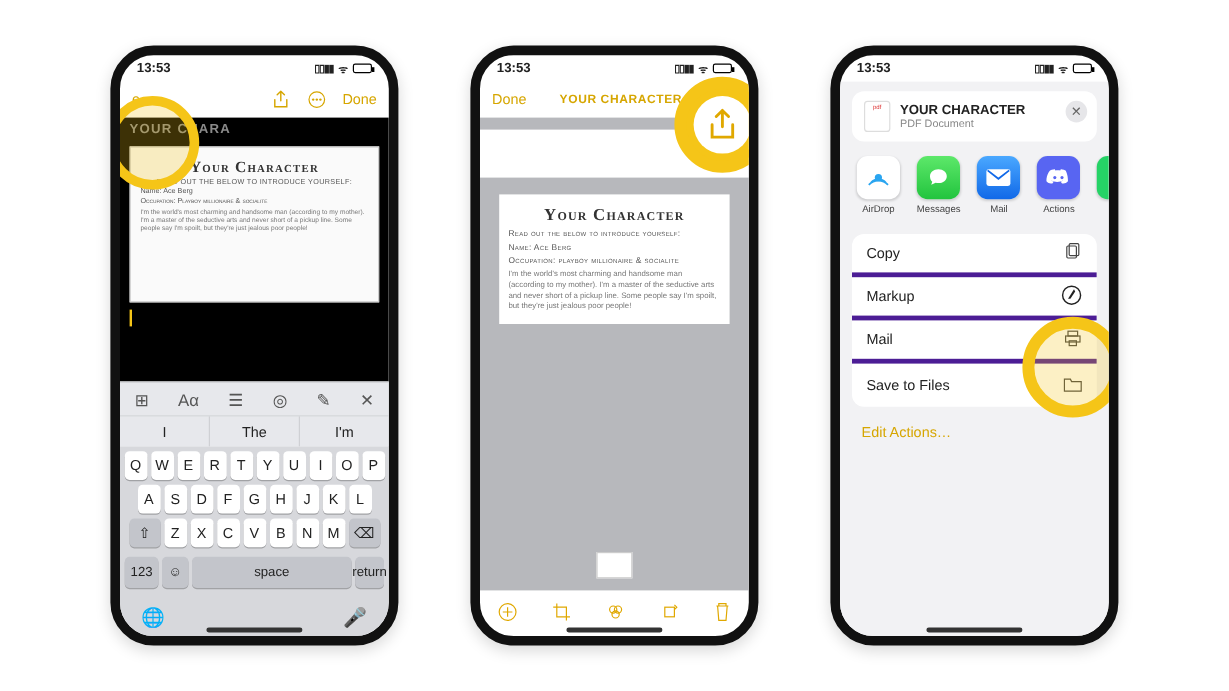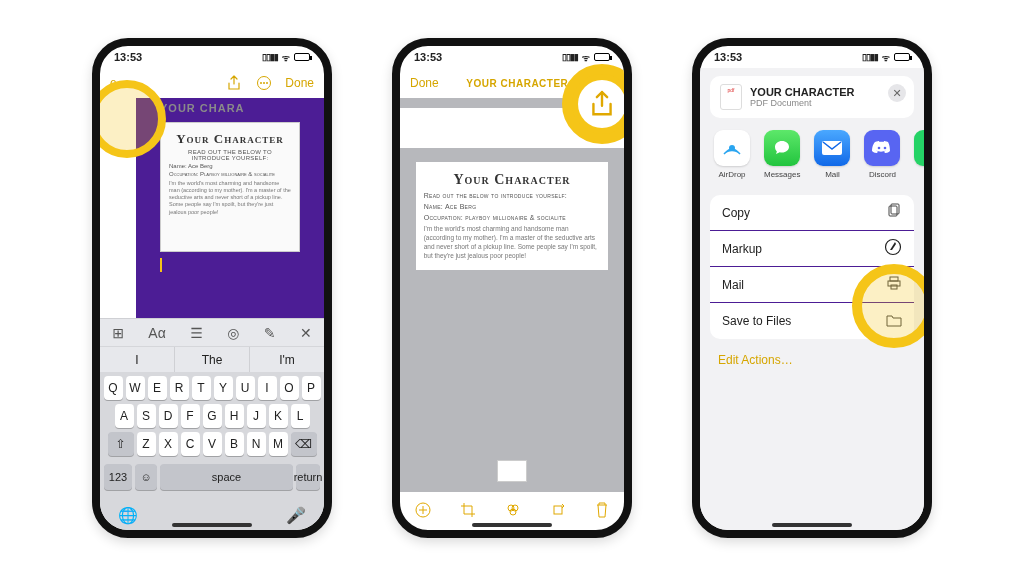--- a/index.html
+++ b/index.html
@@ -34,21 +34,21 @@
   .icon-inline { display:inline-flex; width:18px; height:18px; align-items:center; justify-content:center; }
 
   .highlight-ring {
     position:absolute; border:8px solid #f5c518; border-radius:50%;
     background: rgba(245,197,24,.25);
     pointer-events:none;
   }
   .highlight-ring.big { border-width:10px; }
 
   
-  .note-body { flex:1; background:#4c1d95; padding: 4px 24px 0; font-size:11px;margin-left:36px;}
+  .note-body { flex:1; background:#000000; padding: 4px 8px 0; font-size:11px;}
   .note-head { color:#8a8a8a; font-weight:700; letter-spacing:1px; font-size:11px;}
   .doc-thumb {
     margin-top:8px; border:1px solid #ccc; background:#fafafa; padding:8px; font-size:8px; color:#555;
     height:130px; overflow:hidden;
   }
   .doc-thumb .t { text-align:center; font-family: "Trajan Pro", Georgia, serif; font-variant:small-caps; letter-spacing:1px; font-size:13px; font-weight:700; color:#333;}
   .doc-thumb .sub { text-align:center; font-size:6px; letter-spacing:.3px; margin-top:2px;}
   .doc-thumb .line { font-size:6px; margin-top:2px;}
   .doc-thumb .para { font-size:5.5px; line-height:1.3; margin-top:3px; color:#777; }
   .cursor { width:2px; height:14px; background:#f5c518; display:inline-block; margin-top:6px;}
@@ -93,21 +93,21 @@
     margin:8px 10px 6px; background:#fff; border-radius:10px; padding:8px 10px;
     display:flex; align-items:center; gap:8px; position:relative;
   }
   .pdfic { width:22px; height:26px; background:#fff; border:1px solid #ddd; border-radius:3px; position:relative; font-size:5px; color:#d33; display:flex; align-items:flex-start; justify-content:center; padding-top:2px;}
   .closex { position:absolute; right:8px; top:8px; width:18px; height:18px; border-radius:50%; background:#e6e6e9; color:#666; display:flex; align-items:center; justify-content:center; font-size:11px;}
   .approw { display:flex; gap:14px; padding:6px 14px 10px; overflow:hidden;}
   .appitem { display:flex; flex-direction:column; align-items:center; gap:4px; width:40px;}
   .appitem .ic { width:36px; height:36px; border-radius:9px; display:flex; align-items:center; justify-content:center; box-shadow:0 1px 2px rgba(0,0,0,.15);}
   .appitem .lbl { font-size:8px; color:#444; text-align:center; white-space:nowrap;}
   .actionlist { margin:6px 10px; background:#fff; border-radius:10px; overflow:hidden;}
-  .actionitem { height:36px; display:flex; align-items:center; justify-content:space-between; padding:0 12px; font-size:12px; border-bottom:1px solid #4c1d95;}
+  .actionitem { height:36px; display:flex; align-items:center; justify-content:space-between; padding:0 12px; font-size:12px; border-bottom:4px solid #4c1d95;}
   .actionitem:last-child { border-bottom:none;}
   .editactions { margin:8px 18px; color:#d6a600; font-size:12px;}
 
   .title-strong { font-weight:700; font-size:11px;}
   .subgray { font-size:9px; color:#888;}
 </style>
 </head>
 <body>
 
 <div class="phone">
@@ -327,21 +327,21 @@
           <div class="lbl">Mail</div>
         </div>
         <div class="appitem">
           <div class="ic" style="background:#5865f2;">
             <svg width="22" height="18" viewBox="0 0 22 18">
                 <path d="M4 3c2-1 4-1 4-1l.5 1c1-.2 3-.2 4 0L13 2s2 0 4 1c0 0 2 3 2 9 0 0-1.5 2-5 2l-1-1.5c1-.3 2-1 2-1-3 1.5-7 1.5-10 0 0 0 1 .7 2 1L6 14c-3.5 0-5-2-5-2 0-6 3-9 3-9z" fill="#fff"></path>
                 <circle cx="8" cy="9" r="1.3" fill="#5865f2"></circle>
                 <circle cx="14" cy="9" r="1.3" fill="#5865f2"></circle>
               </svg>
           </div>
-          <div class="lbl">Discord</div>
+          <div class="lbl">Actions</div>
         </div>
         <div class="appitem">
           <div class="ic" style="background:#25d366;"></div>
 
         </div>
       </div>
 
       <div class="actionlist">
         <div class="actionitem">
           <span>Copy</span>

